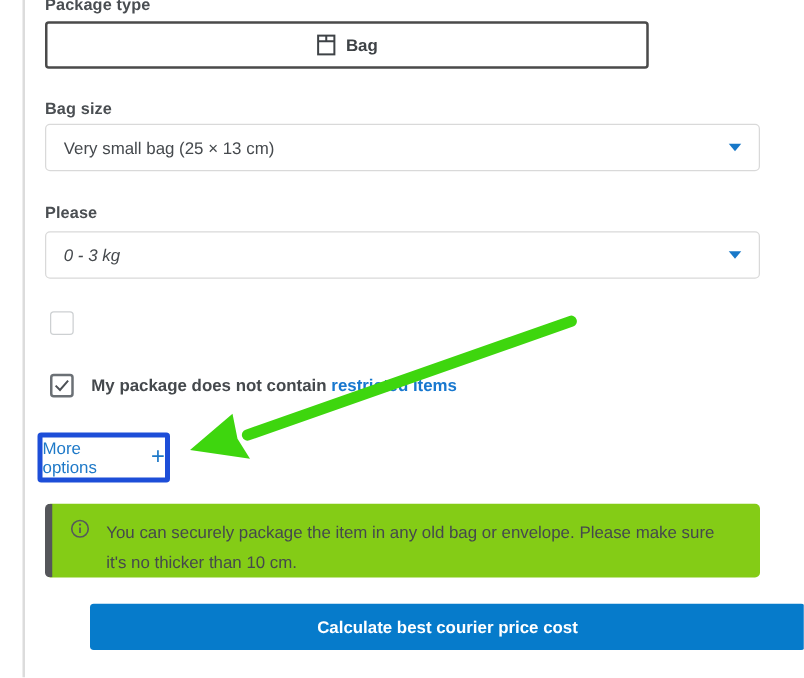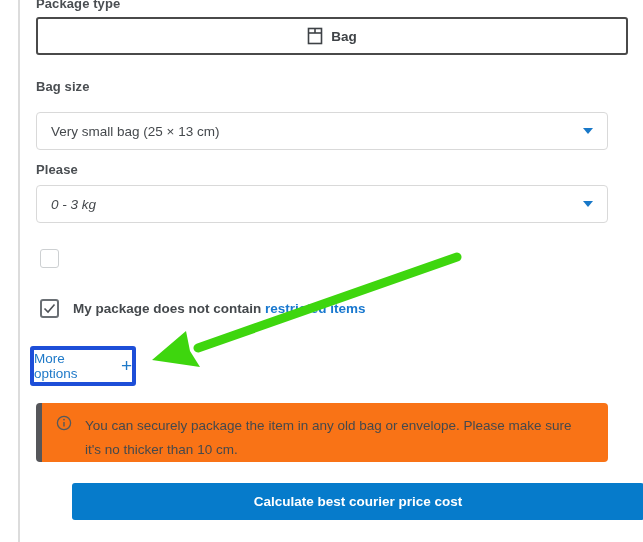--- a/index.html
+++ b/index.html
@@ -19,21 +19,21 @@
     position:absolute;left:36px;
     font-size:13px;font-weight:700;color:#4a4e52;
     letter-spacing:.1px;
   }
   .pkg-label{top:-4px;}
   .bagsize-label{top:79px;}
   .weight-label{top:162px;}
 
   
   .toggle-group{
-    position:absolute;left:36px;top:17px;width:592px;height:38px;
+    position:absolute;left:36px;top:17px;width:483px;height:38px;
     display:flex;
   }
   .toggle-btn{
     flex:1;display:flex;align-items:center;justify-content:center;gap:8px;
     background:#fff;box-sizing:border-box;cursor:pointer;
     font-size:13.5px;font-weight:700;color:#3e4246;
   }
   .toggle-btn.selected{
     border:2px solid #4a4a4a;border-radius:3px;z-index:2;
   }
@@ -42,21 +42,21 @@
   }
   .toggle-icon{display:inline-flex;line-height:0;}
 
   
   .select{
     position:absolute;left:36px;width:572px;height:38px;
     box-sizing:border-box;border:1px solid #d9d9d9;border-radius:4px;
     background:#fff;display:flex;align-items:center;
     padding:0 14px;font-size:13.5px;color:#45494d;cursor:pointer;
   }
-  .select.bagsize{top:99px;margin-top:13px;}
+  .select.bagsize{top:99px;}
   .select.weight{top:185px;font-style:italic;}
   .select .value{flex:1;}
   .caret-down{
     width:0;height:0;border-left:5px solid transparent;
     border-right:5px solid transparent;border-top:6px solid #1878c8;
   }
 
   
   .check-row{
     position:absolute;left:40px;display:flex;align-items:center;gap:14px;
@@ -78,21 +78,21 @@
     position:absolute;left:30px;top:346px;width:106px;height:40px;
     box-sizing:border-box;border:4px solid #1d4ed8;border-radius:3px;
     display:flex;align-items:center;justify-content:center;gap:9px;
     color:#1e79c8;font-size:13.5px;cursor:pointer;background:#fff;
   }
   .more-options .plus{font-size:19px;font-weight:400;line-height:1;margin-top:-1px;}
 
   
   .info-box{
     position:absolute;left:36px;top:403px;width:572px;height:59px;
-    box-sizing:border-box;background:#f97316;border-radius:4px;
+    box-sizing:border-box;background:#84cc16;border-radius:4px;
     border-left:6px solid #55565a;
     display:flex;align-items:flex-start;padding:11px 22px 0 14px;gap:13px;
   }
   .info-icon{flex:0 0 auto;margin-top:1px;line-height:0;}
   .info-text{font-size:13.5px;line-height:1.75;color:#45494d;}
 
   
   .cta-button{
     position:absolute;left:36px;top:483px;width:572px;height:37px;
     background:#067bcb;border:none;border-radius:3px;cursor:pointer;

